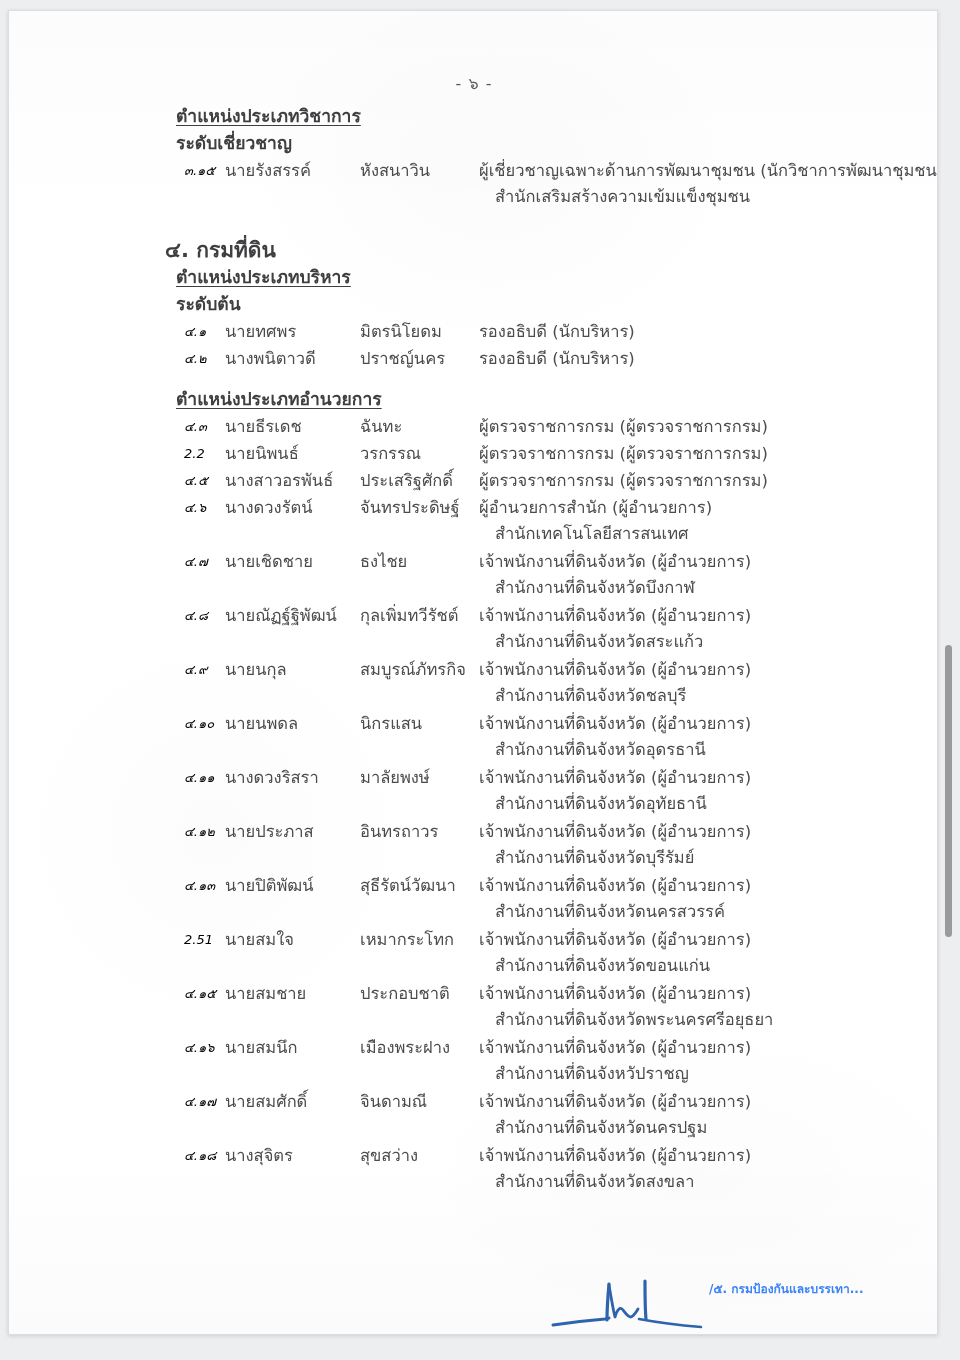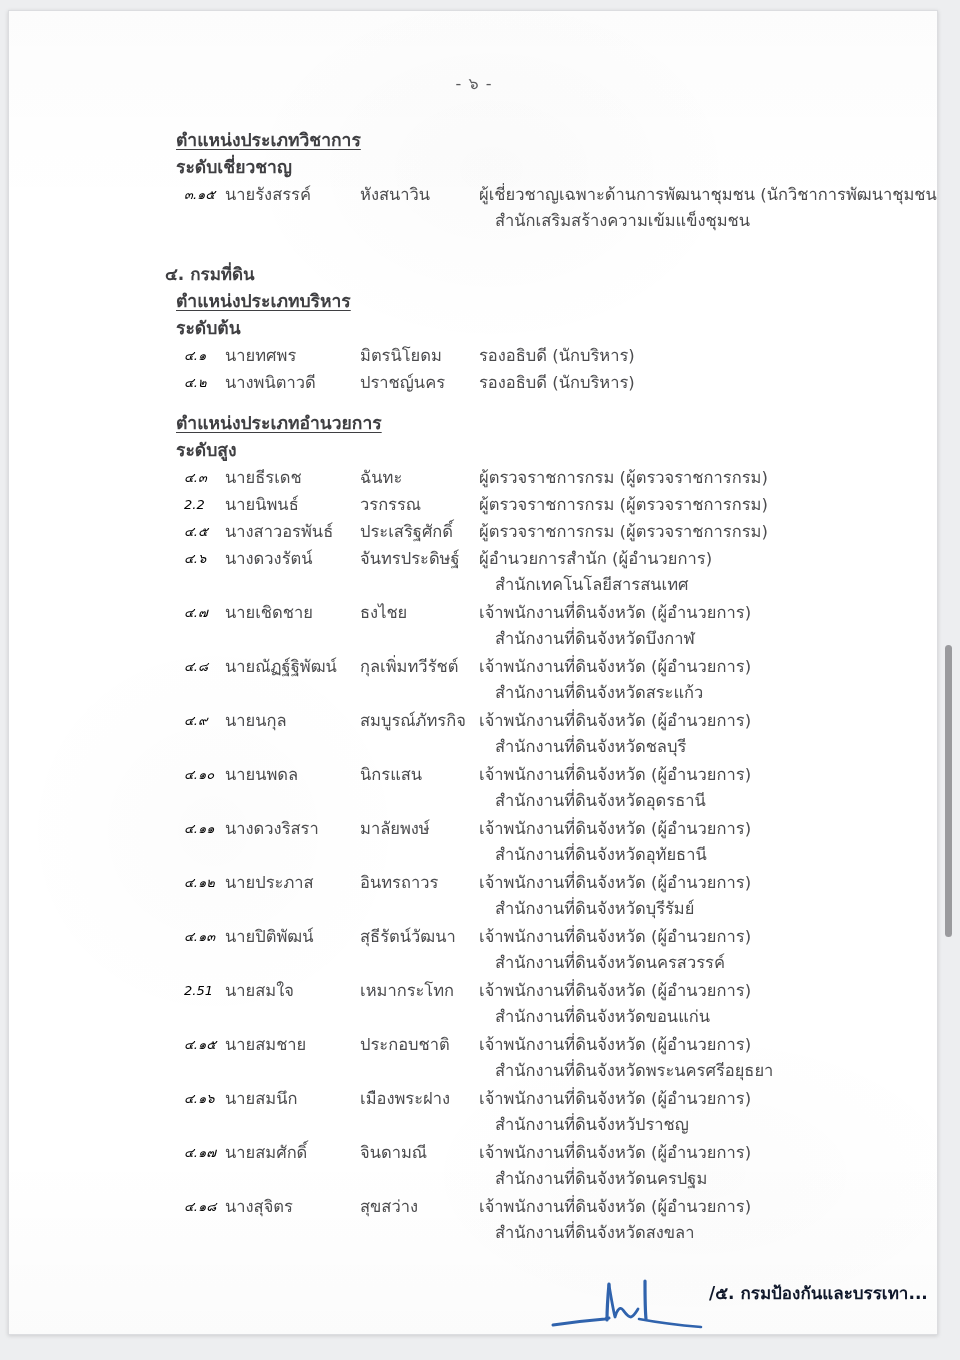--- a/index.html
+++ b/index.html
@@ -66,21 +66,21 @@
     text-align: center;
     font-size: 16px;
     color: #5a5a5c;
     letter-spacing: 1px;
   }
 
   
   #content {
     position: absolute;
     left: 167px;
-    top: 116px;
+    top: 92px;
     width: 760px;
   }
 
   .hdr-underline {
     font-size: 17.5px;
     font-weight: 700;
     color: #3f3f42;
     text-decoration: underline;
     text-underline-offset: 3px;
     line-height: 27px;
@@ -89,21 +89,21 @@
 
   .hdr-plain {
     font-size: 17.5px;
     font-weight: 700;
     color: #3f3f42;
     line-height: 27px;
     white-space: nowrap;
   }
 
   .dept-line {
-    font-size: 17px;
+    font-size: 21px;
     font-weight: 700;
     color: #3f3f42;
     line-height: 27px;
     white-space: nowrap;
     margin-left: -11px;
   }
 
   .spacer-lg { height: 26px; }
   .spacer-md { height: 14px; }
 
@@ -162,23 +162,23 @@
     top: 1268px;
     width: 160px;
     height: 60px;
   }
   #sig-wrap svg { display: block; }
 
   #cont-note {
     position: absolute;
     left: 700px;
     top: 1268px;
-    font-size: 17px;
+    font-size: 12px;
     font-weight: 600;
-    color: #0f172a;
+    color: #3b82f6;
     white-space: nowrap;
     font-family: "DejaVu Sans", "Liberation Sans", sans-serif;
   }
 
   
   #scroll-track {
     position: absolute;
     right: 4px;
     top: 0;
     width: 14px;
@@ -236,21 +236,20 @@
         <div class="entry">
           <span class="e-no">๔.๒</span>
           <span class="e-fname">นางพนิตาวดี</span>
           <span class="e-lname">ปราชญ์นคร</span>
           <span class="e-pos">รองอธิบดี (นักบริหาร)</span>
         </div>
 
         <div class="spacer-md"></div>
 
         <div class="hdr-underline">ตำแหน่งประเภทอำนวยการ</div>
-        <div class="hdr-plain">ระดับสูง</div>
 
         <div class="entry">
           <span class="e-no">๔.๓</span>
           <span class="e-fname">นายธีรเดช</span>
           <span class="e-lname">ฉันทะ</span>
           <span class="e-pos">ผู้ตรวจราชการกรม (ผู้ตรวจราชการกรม)</span>
         </div>
 
         <div class="entry">
           <span class="e-no">2.2</span>

